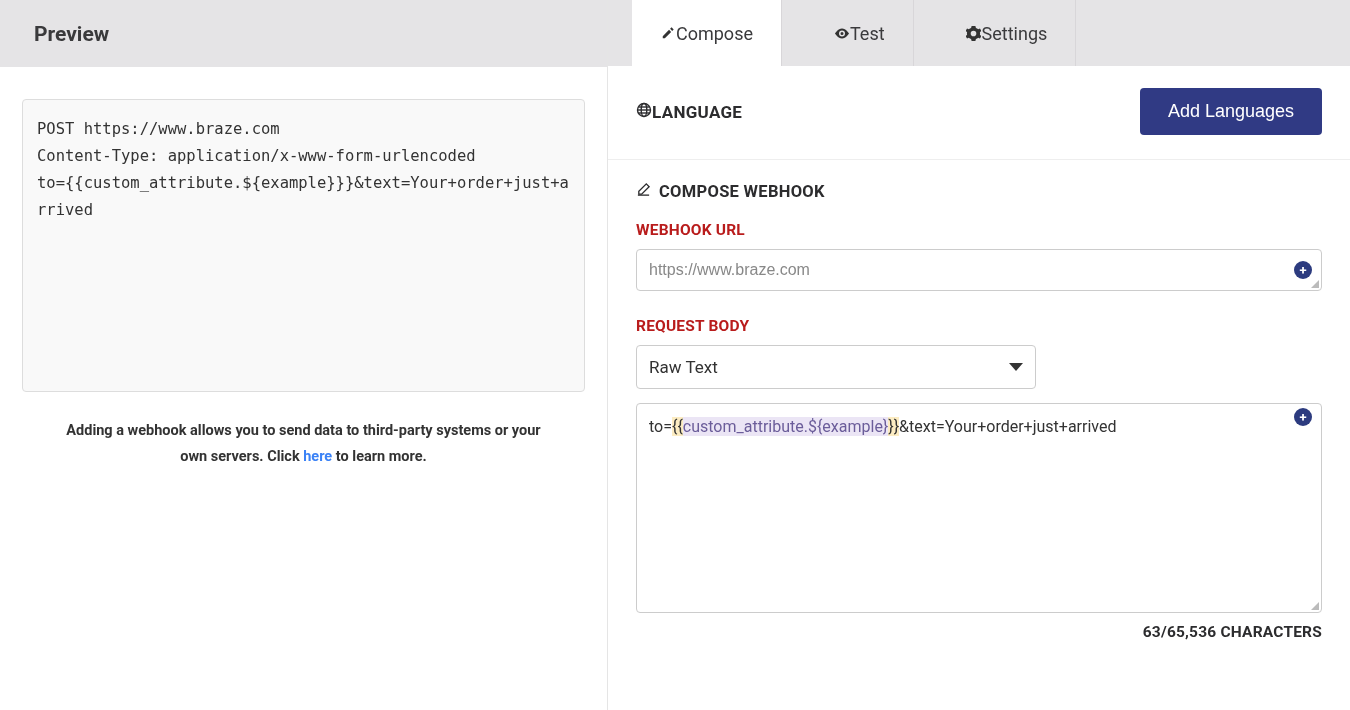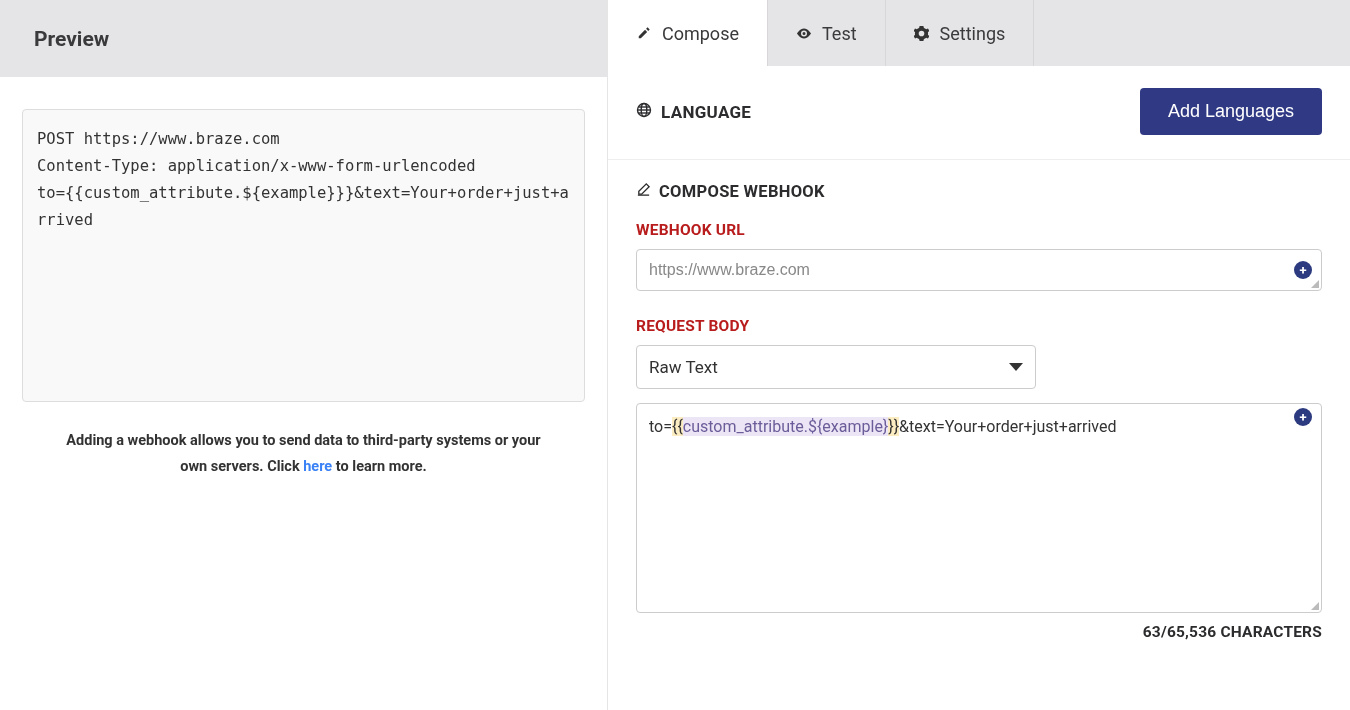--- a/index.html
+++ b/index.html
@@ -8,21 +8,21 @@
       background: #fff;
       width: 1350px;
       height: 710px;
       overflow: hidden;
     }
     .container { display: flex; height: 100%; }
     .left-panel { width: 607px; display: flex; flex-direction: column; }
     .right-panel { flex: 1; display: flex; flex-direction: column; border-left: 1px solid #e5e5e5; }
     .header-bar {
       background: #e5e4e6;
-      height: 77px;
+      height: 67px;
       display: flex;
       align-items: center;
     }
     .preview-title {
       font-size: 21px;
       font-weight: 700;
       color: #3a3a3c;
       padding-left: 34px;
     }
     .preview-content { padding: 32px 22px; }
@@ -55,36 +55,35 @@
       height: 66px;
     }
     .tab {
       display: flex;
       align-items: center;
       padding: 8px 28px;
       font-size: 18px;
       color: #3a3a3c;
       cursor: pointer;
       border-right: 1px solid #d8d6d9;
-      gap: 10px;
+      margin-left: 24px;
     }
     .tab.active { background: #fff; }
     .tab-icon { width: 16px; height: 16px; display: inline-flex; align-items: center; justify-content: center; }
     .right-body { padding: 0; }
     .lang-row {
       display: flex;
       align-items: center;
       justify-content: space-between;
       padding: 22px 28px 24px 28px;
       border-bottom: 1px solid #eee;
     }
     .lang-label {
       display: flex;
       align-items: center;
-      gap: 9px;
       font-weight: 700;
       color: #2c2c2e;
       font-size: 17px;
       letter-spacing: 0.3px;
     }
     .add-lang-btn {
       background: #303a84;
       color: #fff;
       border: none;
       padding: 13px 28px;

